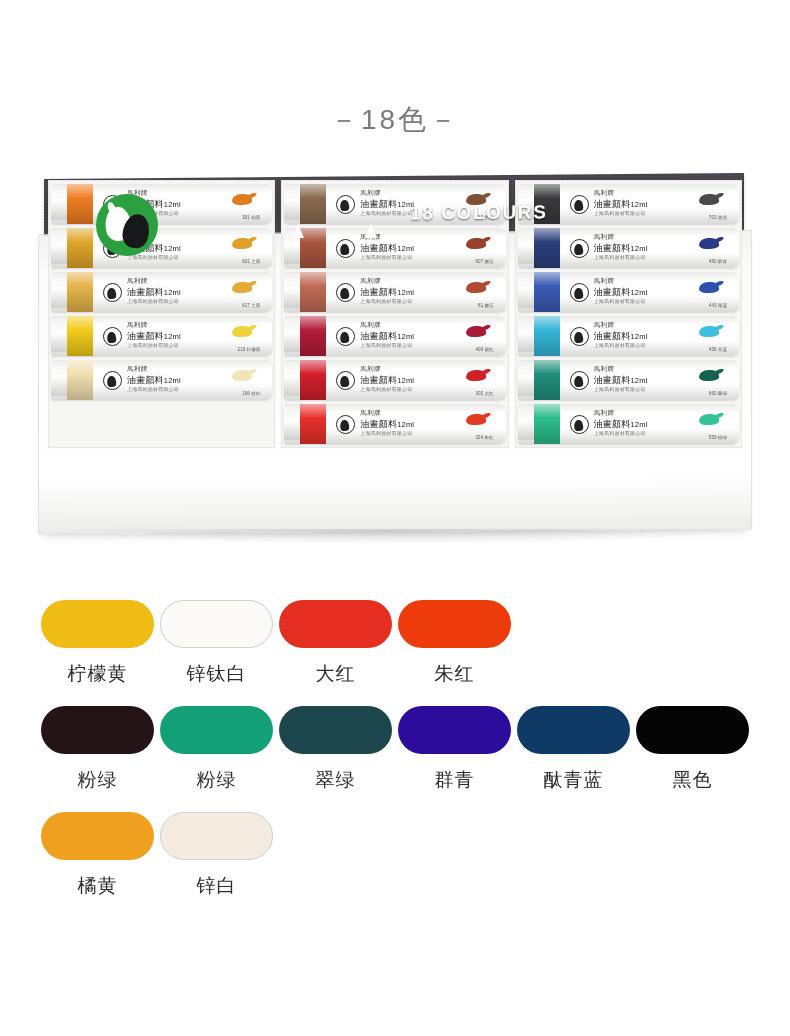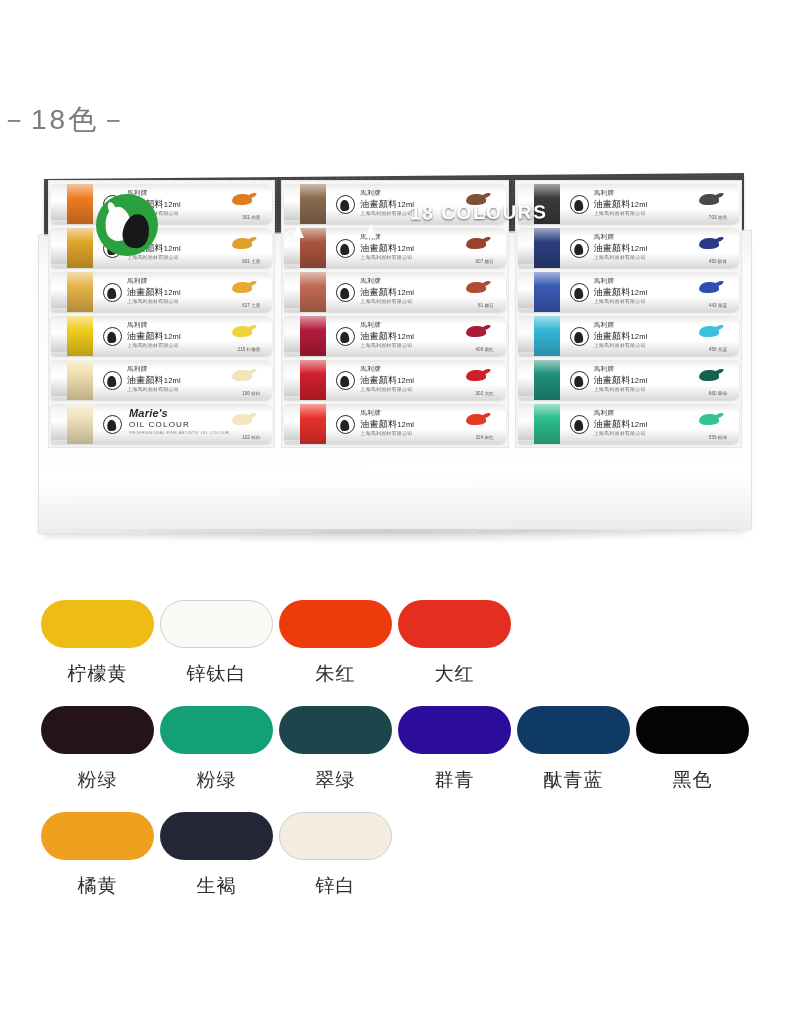--- a/index.html
+++ b/index.html
@@ -14,20 +14,21 @@
     font-family: "Liberation Sans", "DejaVu Sans", sans-serif;
     overflow: hidden;
   }
 
   
   .page-title {
     position: absolute;
     top: 101px;
     left: 0;
     width: 790px;
+    text-align: center;
     font-size: 28px;
     font-weight: 400;
     letter-spacing: 3px;
     color: #7b7b7b;
   }
 
   
   .photo {
     position: absolute;
     left: 38px;
@@ -377,32 +378,20 @@
           <div class="tube-band" style="background: rgb(240, 223, 174);"></div>
           <div class="tube-logo">
             <i></i>
           </div>
           <div class="tube-brand">馬利牌</div>
           <div class="tube-main">油畫顏料<em>12ml</em></div>
           <div class="tube-company">上海馬利画材有限公司</div>
           <div class="tube-blob" style="background: rgb(242, 228, 180);"></div>
           <div class="tube-code">106 钛白</div>
         </div>
-        <div class="tube english">
-          <div class="tube-crimp"></div>
-          <div class="tube-band" style="background: rgb(239, 226, 187);"></div>
-          <div class="tube-logo">
-            <i></i>
-          </div>
-          <div class="tube-brand-en">Marie's</div>
-          <div class="tube-sub-en">OIL COLOUR</div>
-          <div class="tube-fine-en">PROFESSIONAL FINE ARTISTS' OIL COLOUR</div>
-          <div class="tube-blob" style="background: rgb(242, 230, 192);"></div>
-          <div class="tube-code">102 锌白</div>
-        </div>
       </div>
     <div class="tray-col">
         <div class="tube">
           <div class="tube-crimp"></div>
           <div class="tube-band" style="background: rgb(138, 106, 79);"></div>
           <div class="tube-logo">
             <i></i>
           </div>
           <div class="tube-brand">馬利牌</div>
           <div class="tube-main">油畫顏料<em>12ml</em></div>
@@ -553,27 +542,27 @@
     <div class="swatch-row">
       <div class="swatch-cell">
         <div class="swatch-chip" style="background: rgb(238, 188, 21);"></div>
         <div class="swatch-label">柠檬黄</div>
       </div>
       <div class="swatch-cell">
         <div class="swatch-chip outlined" style="background: rgb(251, 250, 246);"></div>
         <div class="swatch-label">锌钛白</div>
       </div>
       <div class="swatch-cell">
+        <div class="swatch-chip" style="background: rgb(227, 46, 32);"></div>
+        <div class="swatch-label">大红</div>
+      </div>
+      <div class="swatch-cell">
         <div class="swatch-chip" style="background: rgb(237, 59, 12);"></div>
         <div class="swatch-label">朱红</div>
       </div>
-      <div class="swatch-cell">
-        <div class="swatch-chip" style="background: rgb(227, 46, 32);"></div>
-        <div class="swatch-label">大红</div>
-      </div>
     </div>
     <div class="swatch-row">
       <div class="swatch-cell">
         <div class="swatch-chip" style="background: rgb(36, 19, 23);"></div>
         <div class="swatch-label">粉绿</div>
       </div>
       <div class="swatch-cell">
         <div class="swatch-chip" style="background: rgb(20, 160, 119);"></div>
         <div class="swatch-label">粉绿</div>
       </div>
@@ -593,21 +582,17 @@
         <div class="swatch-chip" style="background: rgb(4, 4, 4);"></div>
         <div class="swatch-label">黑色</div>
       </div>
     </div>
     <div class="swatch-row">
       <div class="swatch-cell">
         <div class="swatch-chip" style="background: rgb(239, 160, 30);"></div>
         <div class="swatch-label">橘黄</div>
       </div>
       <div class="swatch-cell">
-        <div class="swatch-chip" style="background: rgb(36, 39, 54);"></div>
-        <div class="swatch-label">生褐</div>
-      </div>
-      <div class="swatch-cell">
         <div class="swatch-chip outlined" style="background: rgb(245, 236, 225);"></div>
         <div class="swatch-label">锌白</div>
       </div>
     </div>
   </div>
 
 </body></html>

